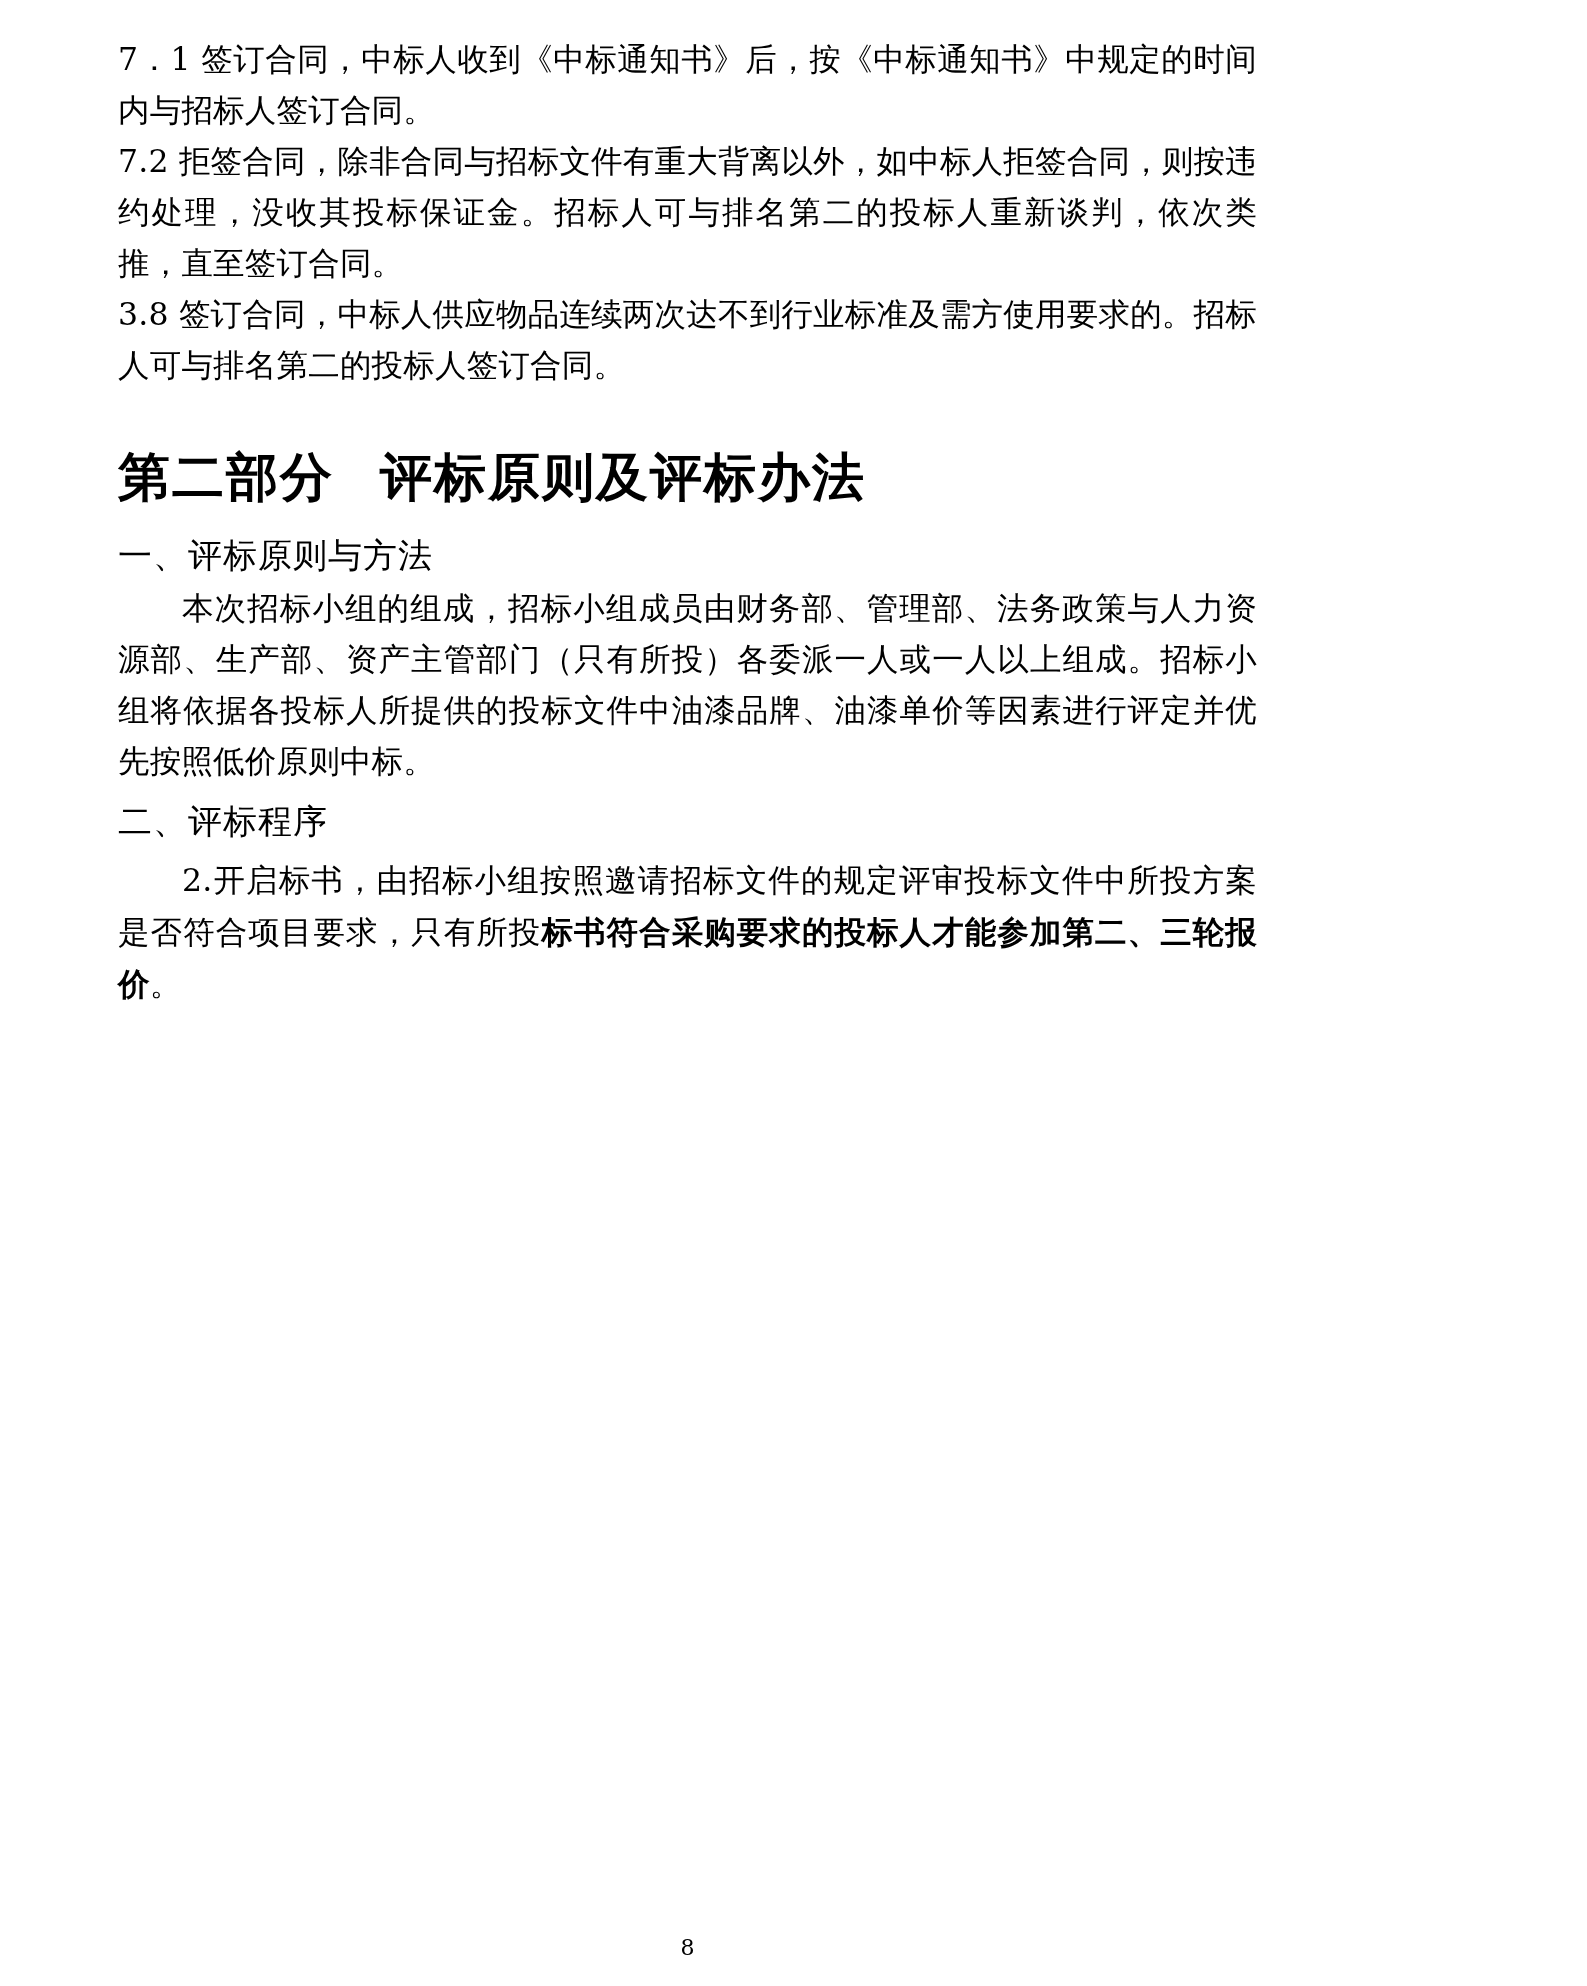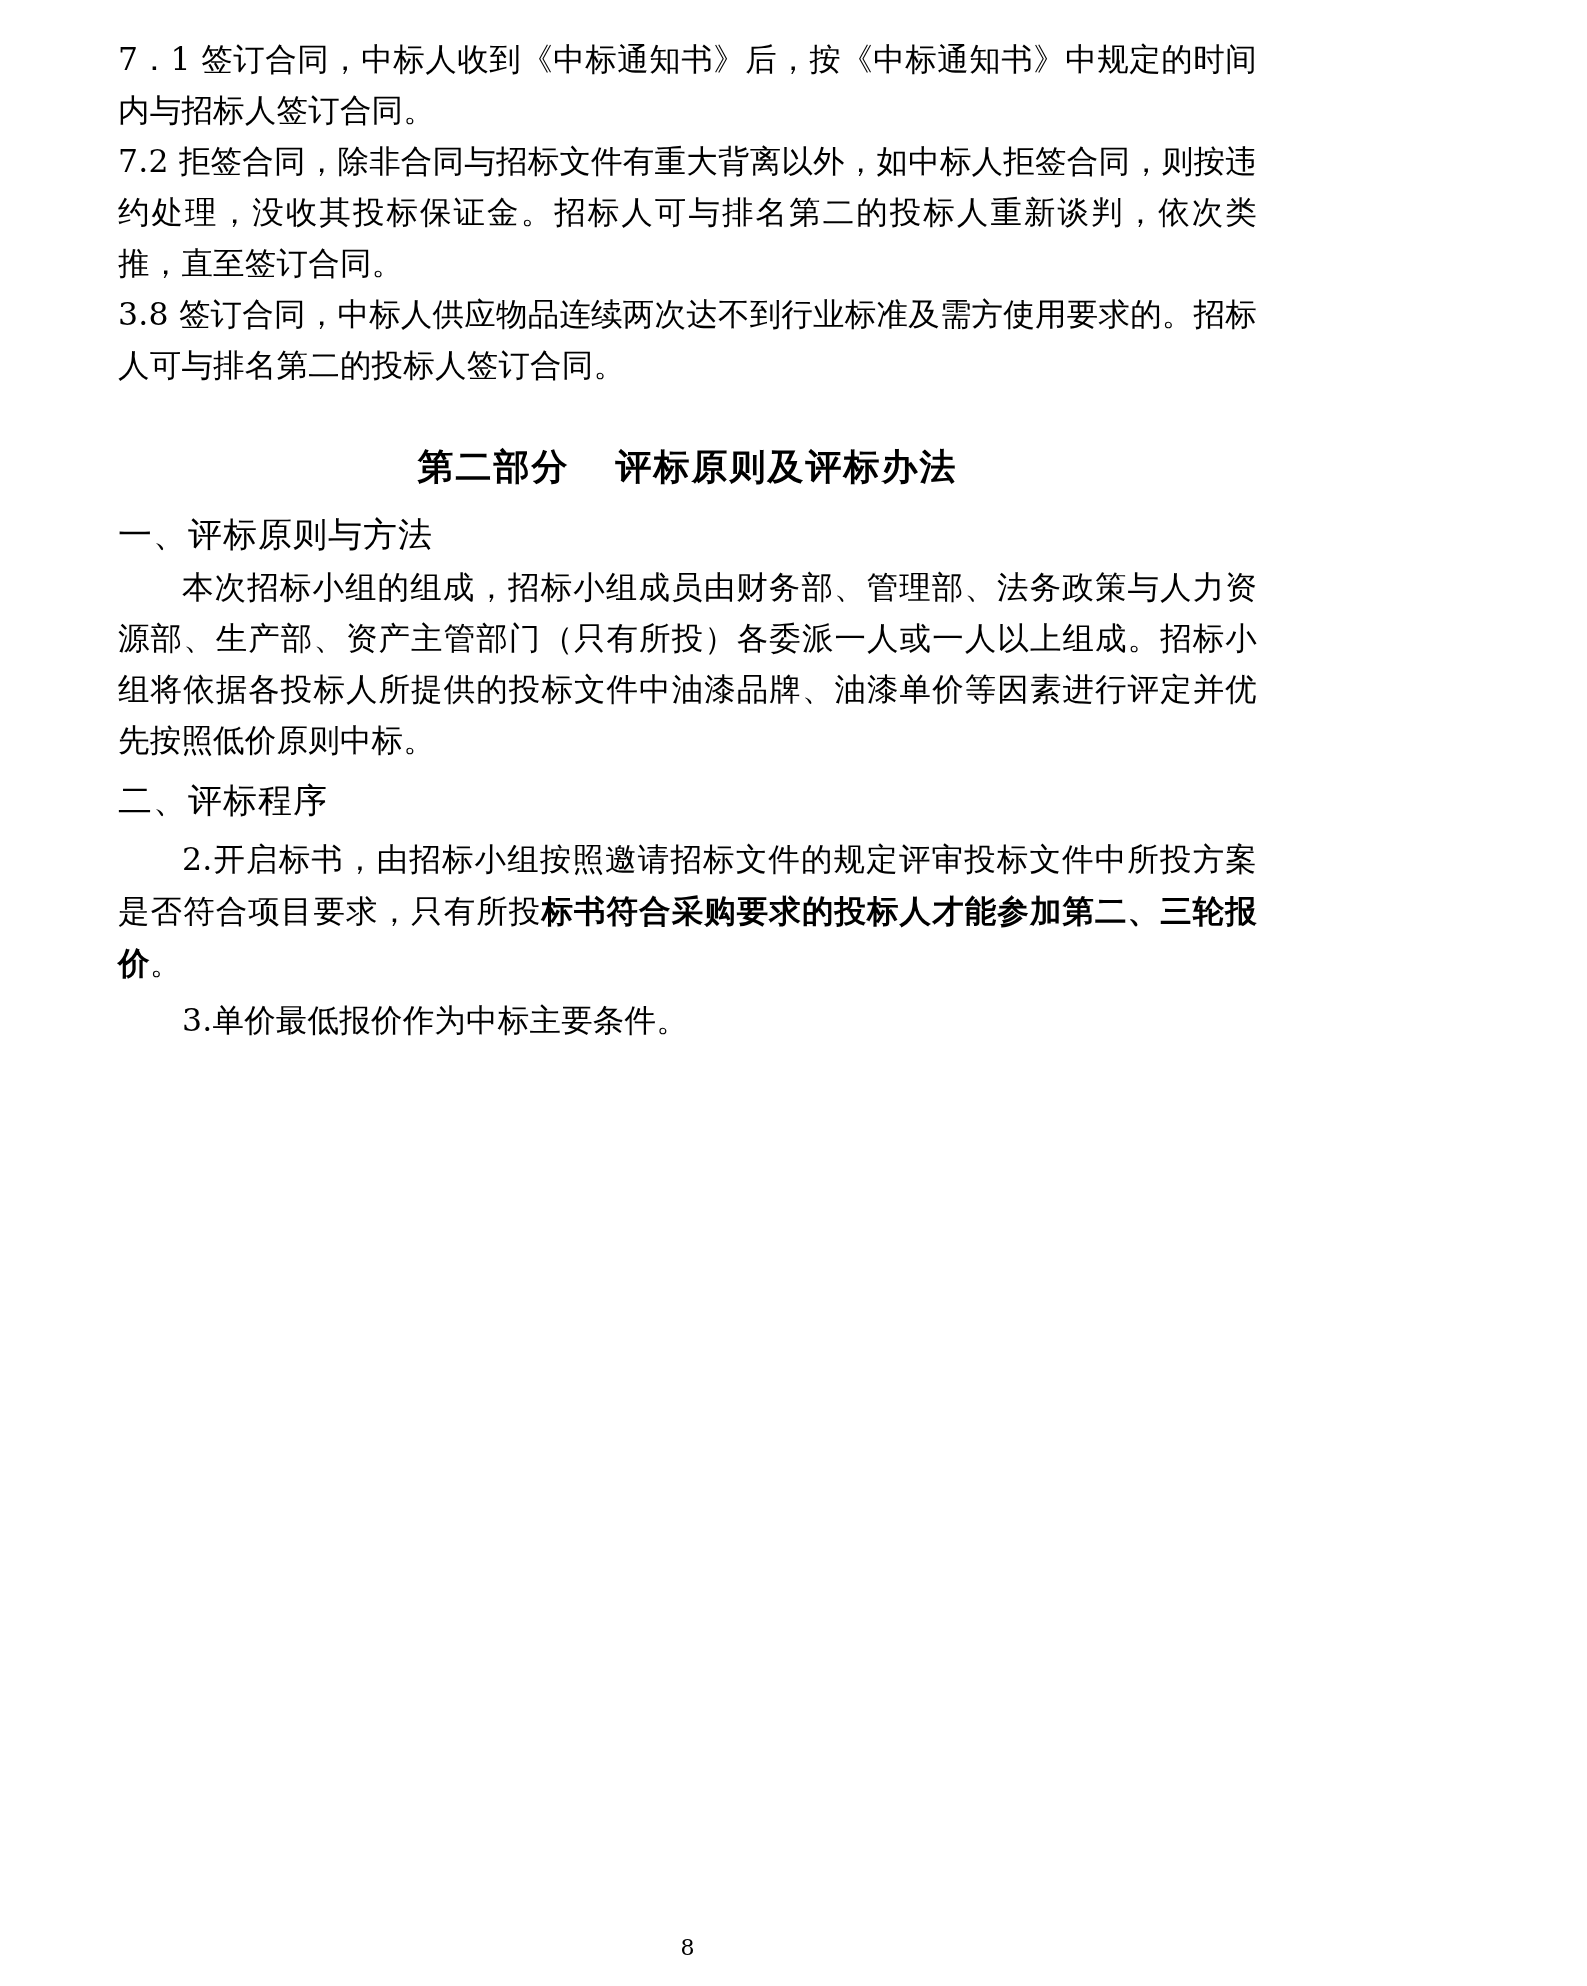--- a/index.html
+++ b/index.html
@@ -30,22 +30,22 @@
   .p-block {
     margin: 0;
   }
   .p-indent-0 {
     text-indent: 0;
   }
   .p-indent-2 {
     text-indent: 64px;
   }
   .section-title {
-    text-align: center;
-    font-size: 36px;
+    text-align: left;
+    font-size: 52px;
     font-weight: bold;
     letter-spacing: 2px;
     margin: 52px 0 20px 0;
     font-family: "DejaVu Serif", "Liberation Serif", serif;
   }
   .section-title .gap {
     display: inline-block;
     width: 46px;
   }
   .heading-2 {
@@ -86,18 +86,17 @@
   <div class="body-text">
     <p class="p-block p-indent-2">本次招标小组的组成，招标小组成员由财务部、管理部、法务政策与人力资源部、生产部、资产主管部门（只有所投）各委派一人或一人以上组成。招标小组将依据各投标人所提供的投标文件中油漆品牌、油漆单价等因素进行评定并优先按照低价原则中标。</p>
   </div>
 
   <h2 class="heading-2">二、评标程序</h2>
 
   <div class="body-text">
     <div class="spacer-sm"></div>
     <p class="p-block p-indent-2"><span>2.开启标书，由招标小组按照邀请招标文件的规定评审投标文件中所投方案是否符合项目要求，只有所投</span><span class="bold-run">标书符合采购要求的投标人才能参加第二、三轮报价</span><span>。</span></p>
     <div class="spacer-sm"></div>
-    <p class="p-block p-indent-2">3.单价最低报价作为中标主要条件。</p>
     <div class="spacer-sm"></div>
   </div>
 
   <div class="page-number">8</div>
 </div>
 
 </body></html>

